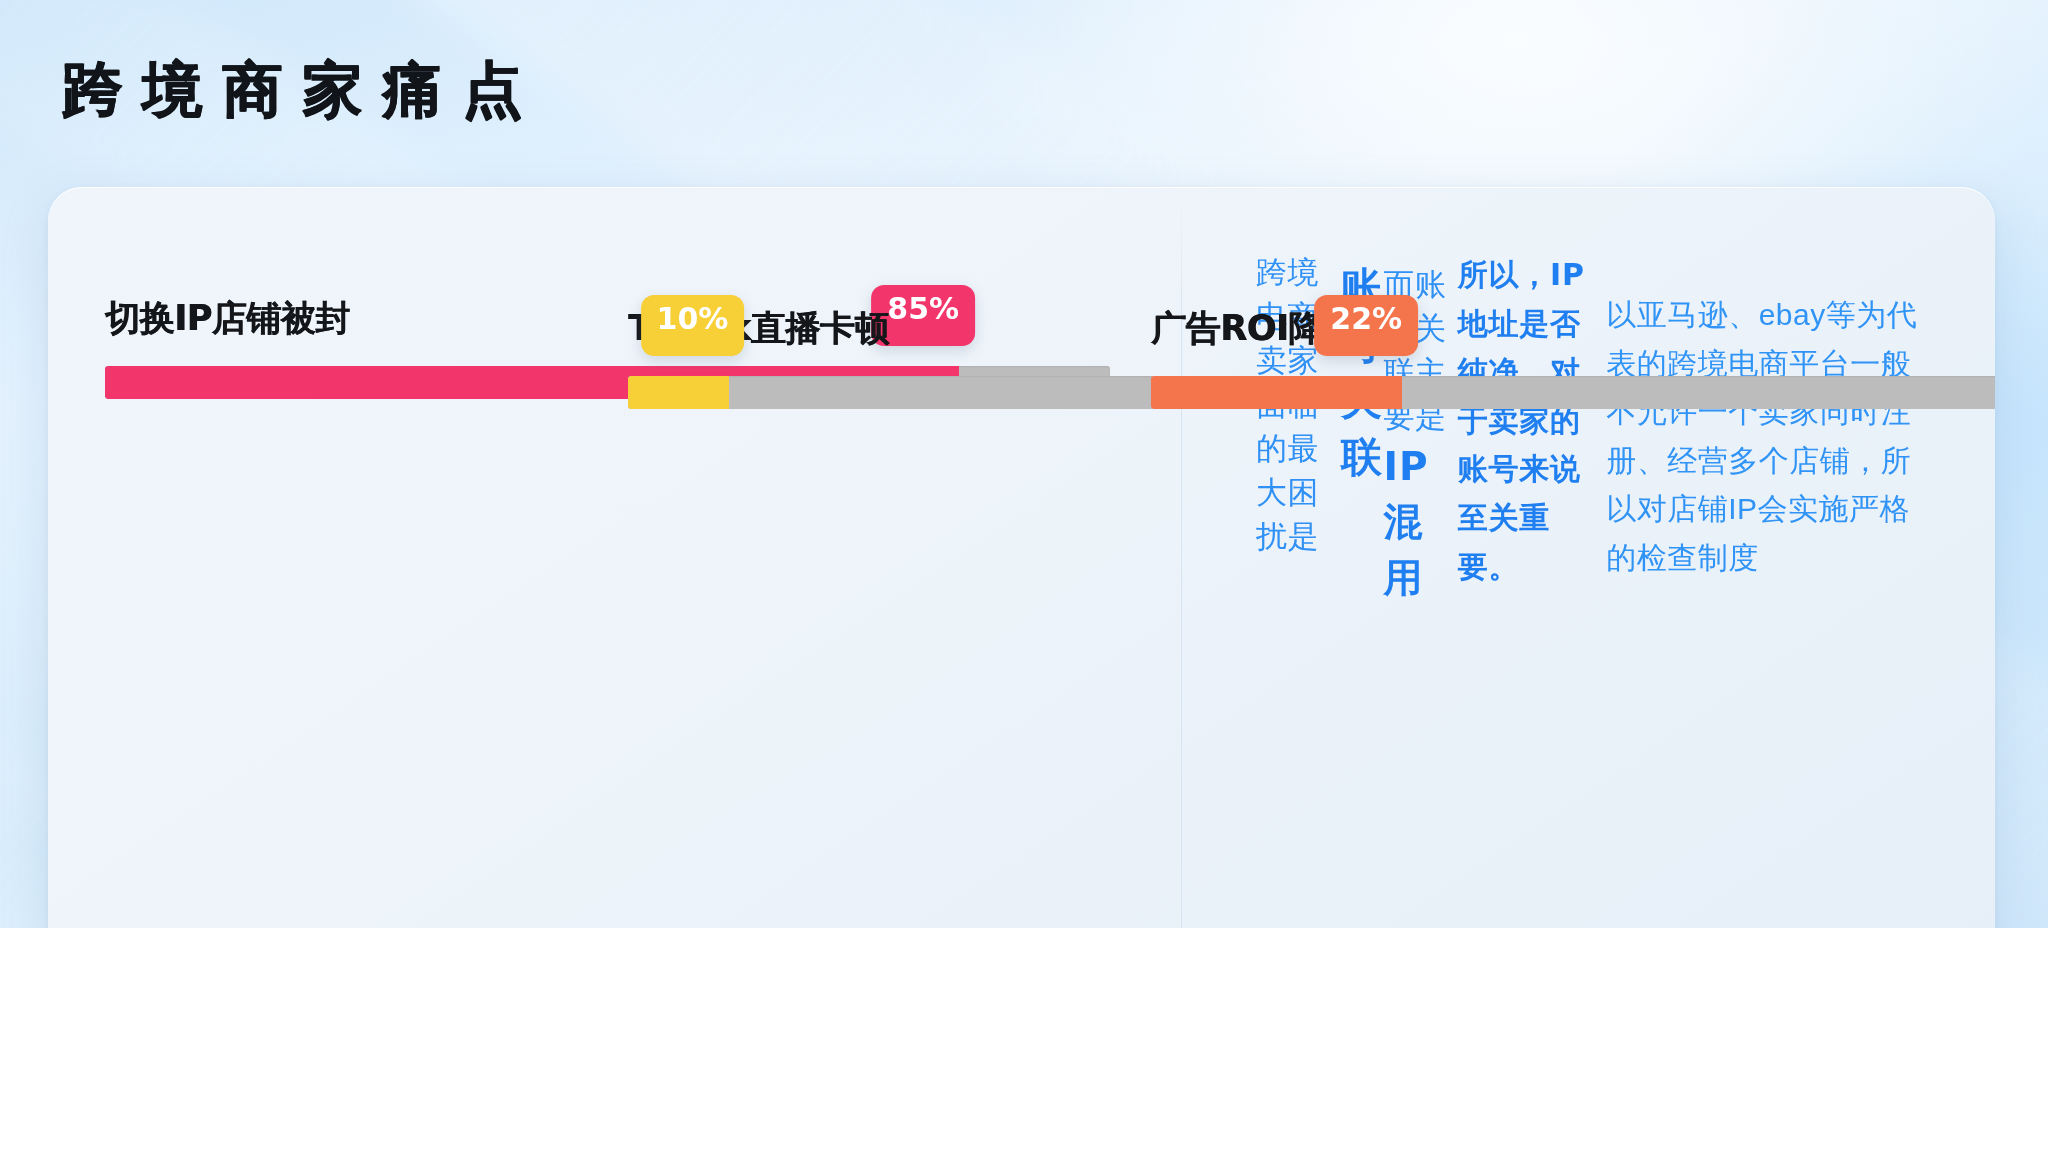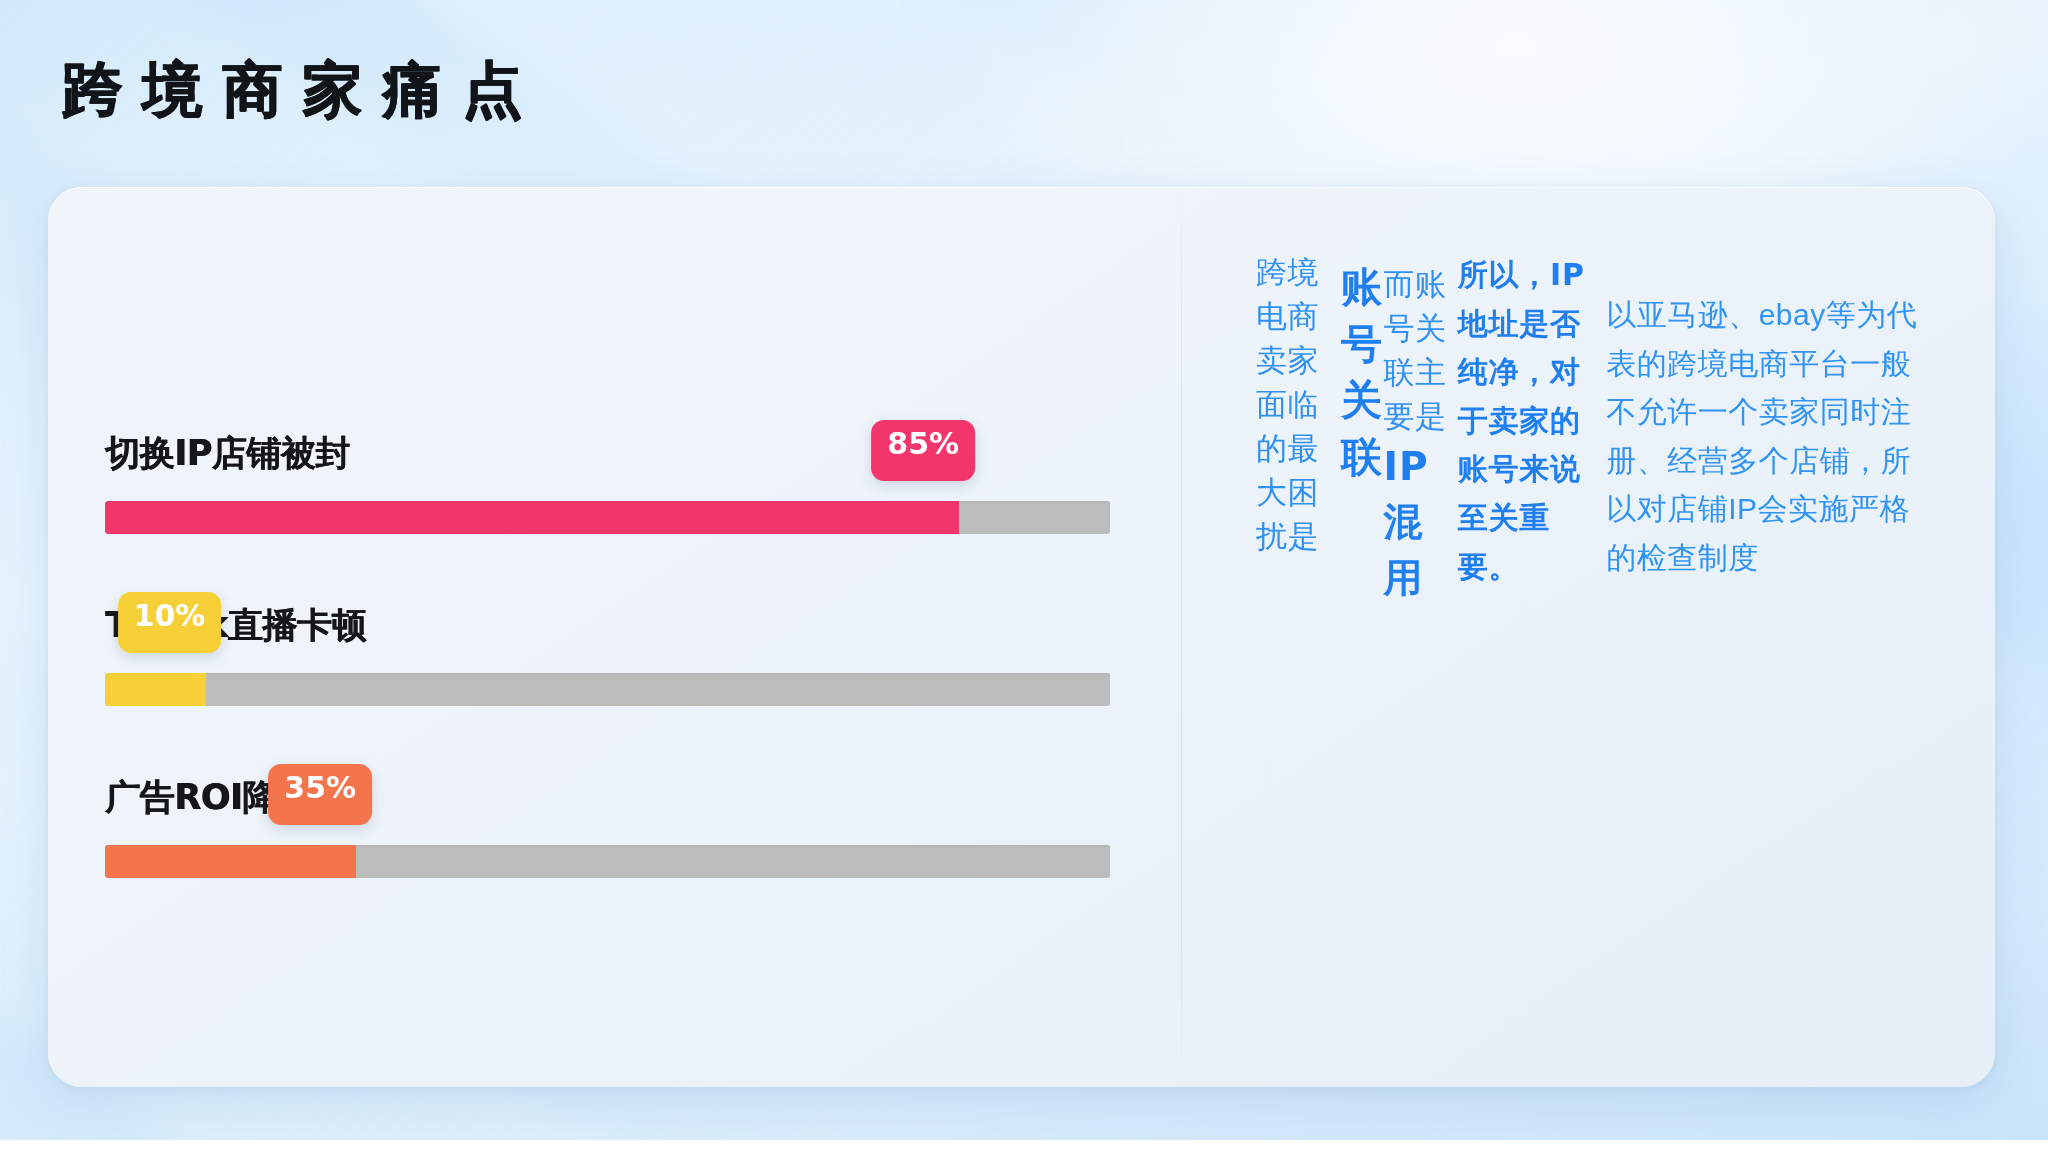--- a/index.html
+++ b/index.html
@@ -6,21 +6,21 @@
   * { margin:0; padding:0; box-sizing:border-box; }
 
   html, body {
     width:2048px; height:1152px;
     overflow:hidden;
     font-family:"Liberation Sans","DejaVu Sans",sans-serif;
   }
 
   #stage {
     position:relative;
-    width:2048px; height:1140px;
+    width:2048px; height:928px;
     background:
       radial-gradient(ellipse 900px 520px at 74% 4%,   rgba(255,255,255,0.82) 0%, rgba(255,255,255,0) 62%),
       radial-gradient(ellipse 760px 700px at 100% 46%, rgba(188,224,252,0.75) 0%, rgba(188,224,252,0) 70%),
       radial-gradient(ellipse 1100px 620px at 2% 92%,  rgba(206,232,250,0.85) 0%, rgba(206,232,250,0) 72%),
       linear-gradient(163deg, #cfe8fb 0%, #e3f1fd 26%, #eef7fe 52%, #d9ecfb 78%, #c9e4fa 100%);
     overflow:hidden;
   }
 
   
   .streak {
@@ -61,22 +61,22 @@
     overflow:hidden;
   }
 
   
   #chart-panel {
     position:relative;
     width:1133px;
     height:100%;
     padding:62px 30px 62px 57px;
     display:flex;
-    flex-direction:column;
-    justify-content:center;
+    flex-direction:row;
+    justify-content:space-between;
   }
 
   .bar-row { position:relative; height:162px; }
   .bar-row + .bar-row { margin-top:10px; }
 
   .bar-label {
     position:absolute;
     left:0; top:46px;
     font-size:35px;
     font-weight:900;
@@ -217,21 +217,21 @@
         <div class="bar-label">TikTok直播卡顿</div>
         <div class="badge" style="background: rgb(247, 208, 56); left: 64.5px;">10%</div>
         <div class="bar-track" style="background: rgb(188, 188, 188);">
           <div class="bar-fill" style="width: 10%; background: rgb(247, 208, 56);"></div>
         </div>
       </div>
 
 
       <div class="bar-row">
         <div class="bar-label">广告ROI降低</div>
-        <div class="badge" style="background: rgb(244, 116, 76); left: 215.25px;">35%</div>
+        <div class="badge" style="background: rgb(244, 116, 76); left: 215.25px;">22%</div>
         <div class="bar-track" style="background: rgb(188, 188, 188);">
           <div class="bar-fill" style="width: 25%; background: rgb(244, 116, 76);"></div>
         </div>
       </div>
 
     </div>
 
     <div id="divider"></div>
 
     <div id="copy-panel">

